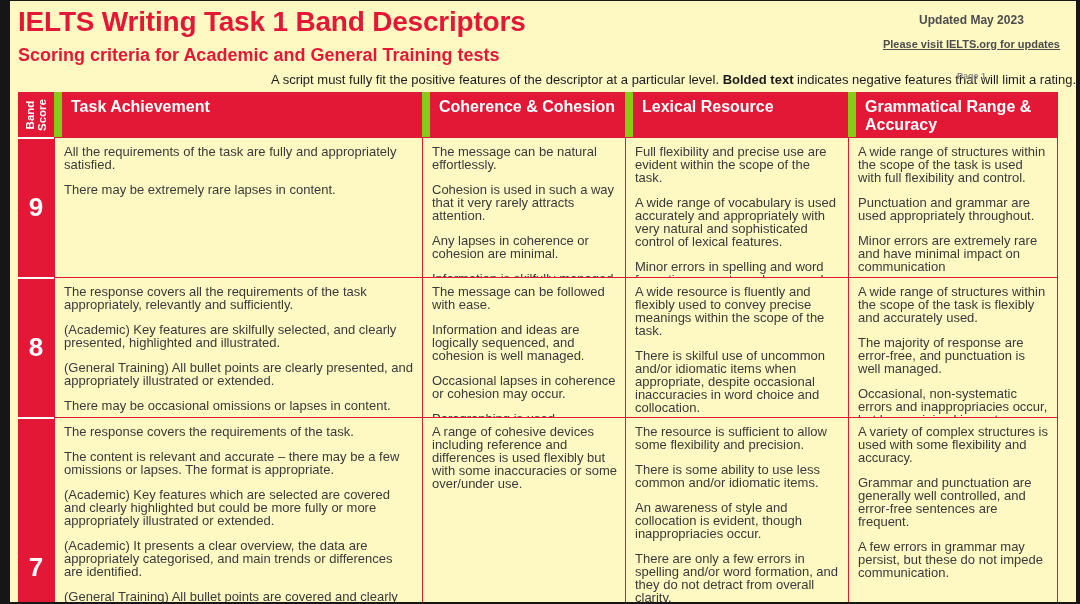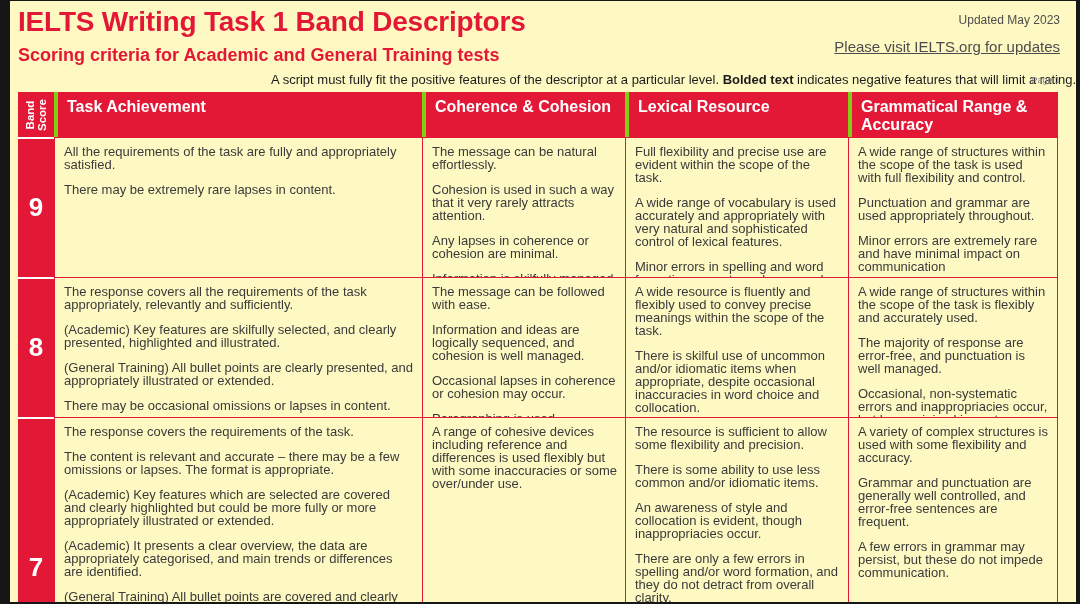--- a/index.html
+++ b/index.html
@@ -35,46 +35,47 @@
   .doc-note {
     margin: 6px 0 5px 0;
     font-size: 13px;
     color: #1b1b1b;
     text-align: right;
   }
   .doc-note b { font-weight: 700; }
   .meta {
     position: absolute;
     top: 12px; right: 16px;
-    text-align: right;
+    text-align: center;
+    font-weight: bold;
   }
   .meta-updated { font-size: 12px; color: #4c4c4c; }
   .meta-link {
     display: inline-block;
     margin-top: 11px;
-    font-size: 15px;
+    font-size: 11px;
     color: #4c4c4c;
     text-decoration: underline;
     cursor: pointer;
   }
   .meta-page { margin-top: 19px; font-size: 9px; color: #8a8a8a; }
 
   .band-table { margin: 0 0 0 8px; width: 1040px; }
   .trow {
     display: grid;
     grid-template-columns: 36px 368px 203px 223px 210px;
   }
   .thead { height: 45px; background: #E31837; }
   .thead .hcell {
     color: #ffffff;
     font-weight: 700;
     font-size: 16px;
     line-height: 18px;
     padding: 6px 8px 0 9px;
-    border-left: 4px solid #84cc16;
+    border-left: 8px solid #84cc16;
     overflow: hidden;
   }
   .thead .hcell:first-child { border-left: none; }
   .band-head { position: relative; }
   .band-head-inner {
     position: absolute;
     top: 50%; left: 50%;
     transform: translate(-50%, -50%) rotate(-90deg);
     width: 46px;
     text-align: center;

